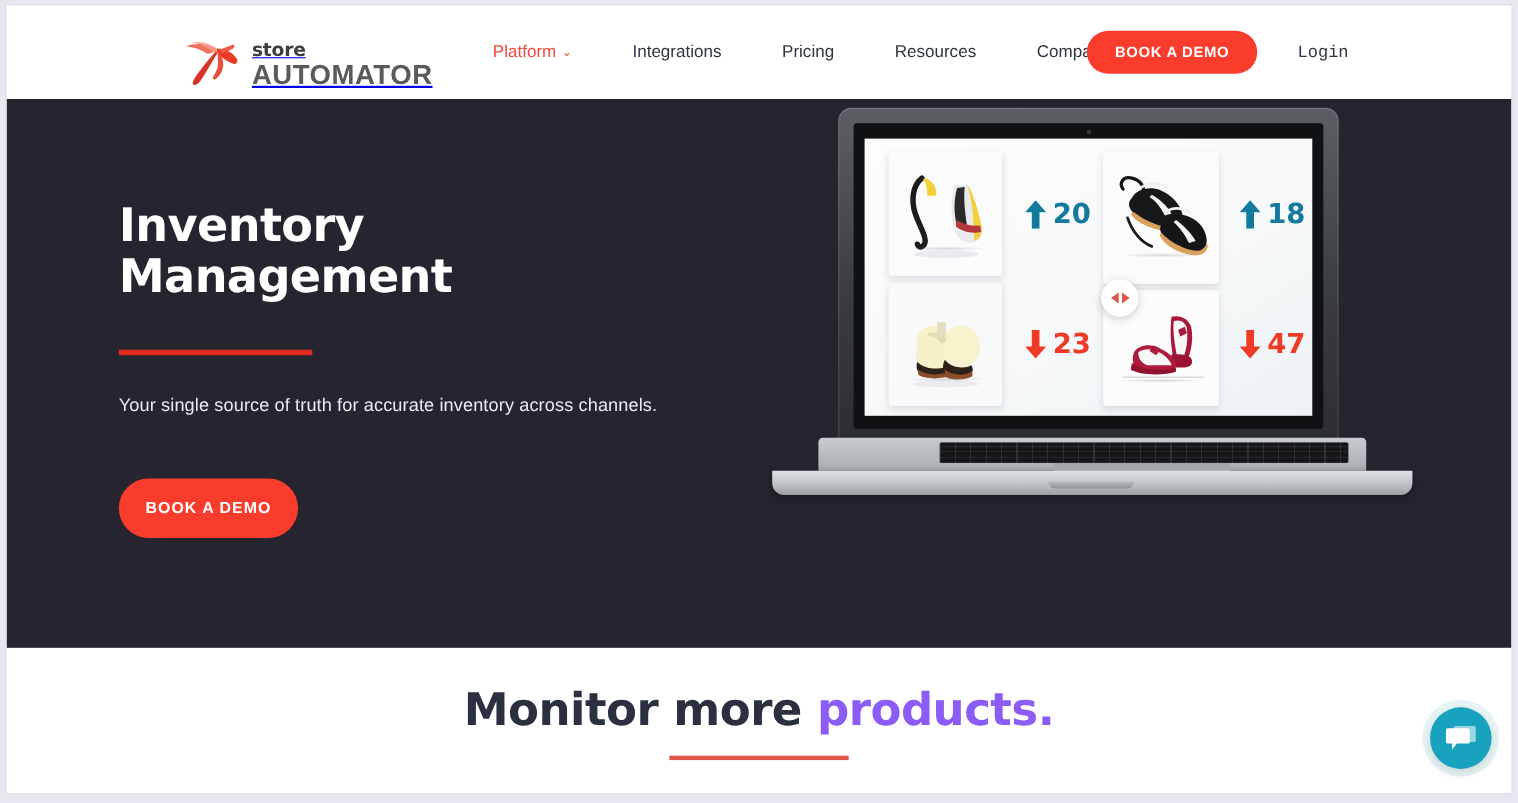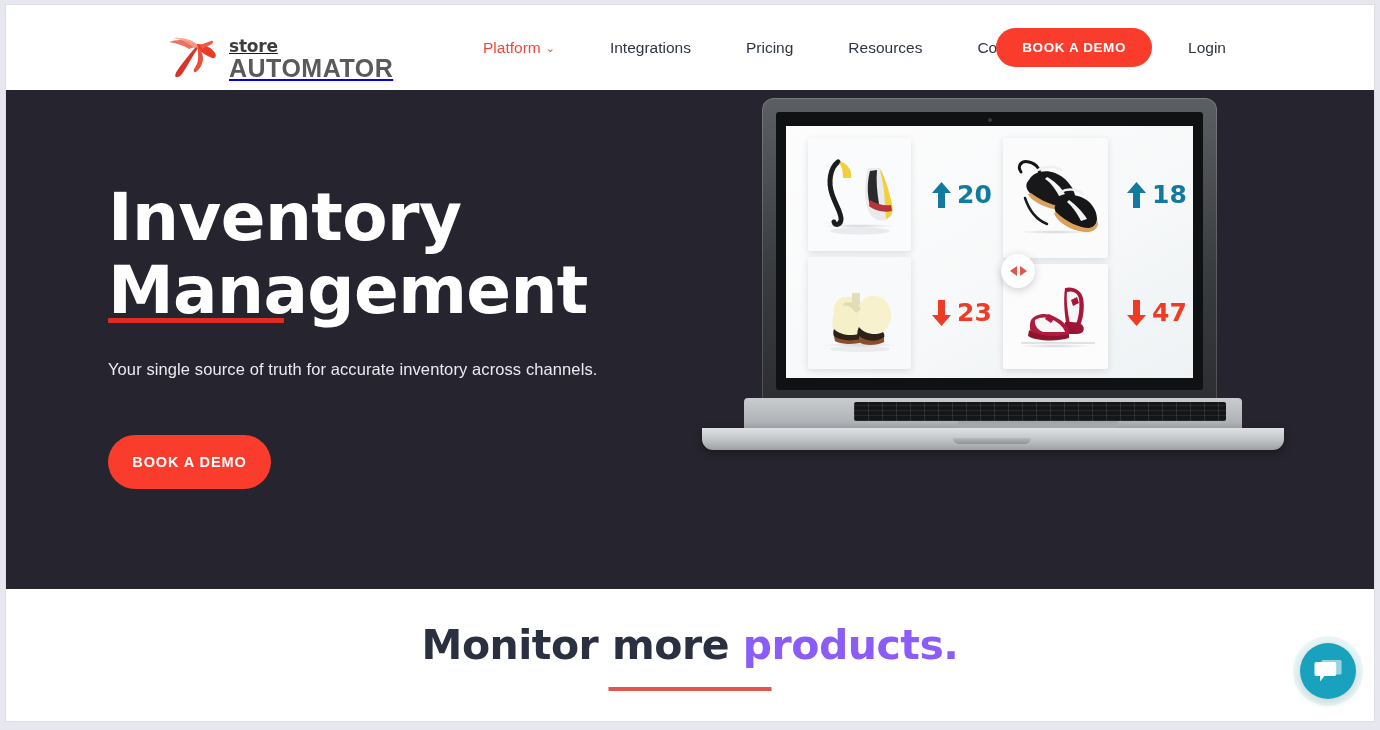--- a/index.html
+++ b/index.html
@@ -73,21 +73,21 @@
     color: #2f3542;
     padding: 0 0;
     margin-right: 55px;
     cursor: pointer;
     white-space: nowrap;
     display: flex;
     align-items: center;
     gap: 5px;
   }
   .nav-item:last-child { margin-right: 0; }
-  .nav-item.active { color: #f0483b; margin-left: 35px; }
+  .nav-item.active { color: #f0483b; }
   .nav-item.active .chevron-down { color: #f0483b; }
   .chevron-down { font-size: 11px; line-height: 1; display: inline-block; transform: translateY(1px); }
 
   .header-actions {
     position: absolute;
     right: 148px;
     top: 0;
     height: 85px;
     display: flex;
     align-items: center;
@@ -107,20 +107,21 @@
     cursor: pointer;
     white-space: nowrap;
     font-family: "Liberation Sans", sans-serif;
   }
   .login-link {
     font-size: 15.5px;
     color: #2f3542;
     cursor: pointer;
     text-decoration: none;
     white-space: nowrap;
+    font-family: Liberation Mono, monospace;
   }
 
   
   .hero {
     position: relative;
     height: 499px;
     background: #26242e;
     overflow: hidden;
   }
 
@@ -129,21 +130,21 @@
     left: 96px;
     top: 0;
     width: 620px;
     height: 100%;
   }
 
   .hero-title {
     position: absolute;
     left: 6px;
     top: 92px;
-    font-size: 66px;
+    font-size: 42px;
     font-weight: 700;
     color: #ffffff;
     line-height: 1.1;
     letter-spacing: -0.6px;
     font-family: "DejaVu Sans", sans-serif;
   }
   .hero-title .line2 { display: block; }
 
   .hero-rule {
     position: absolute;

